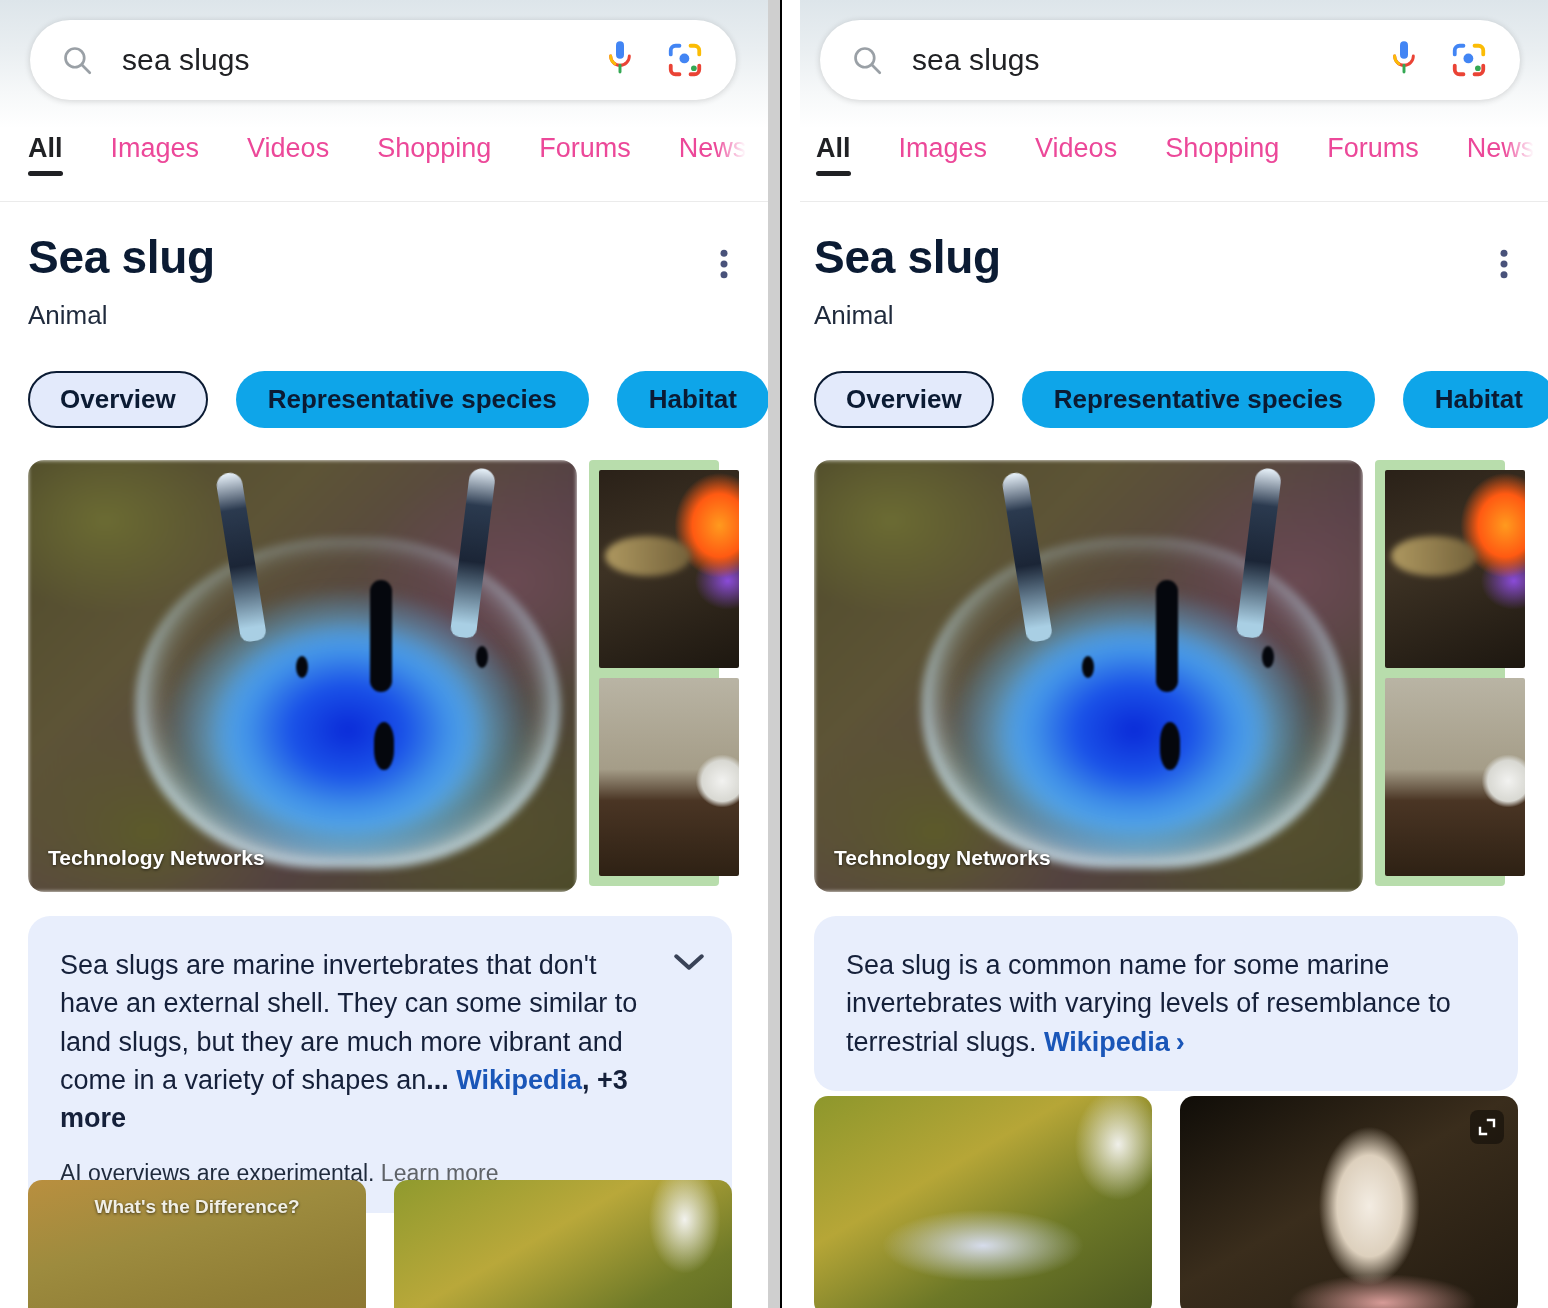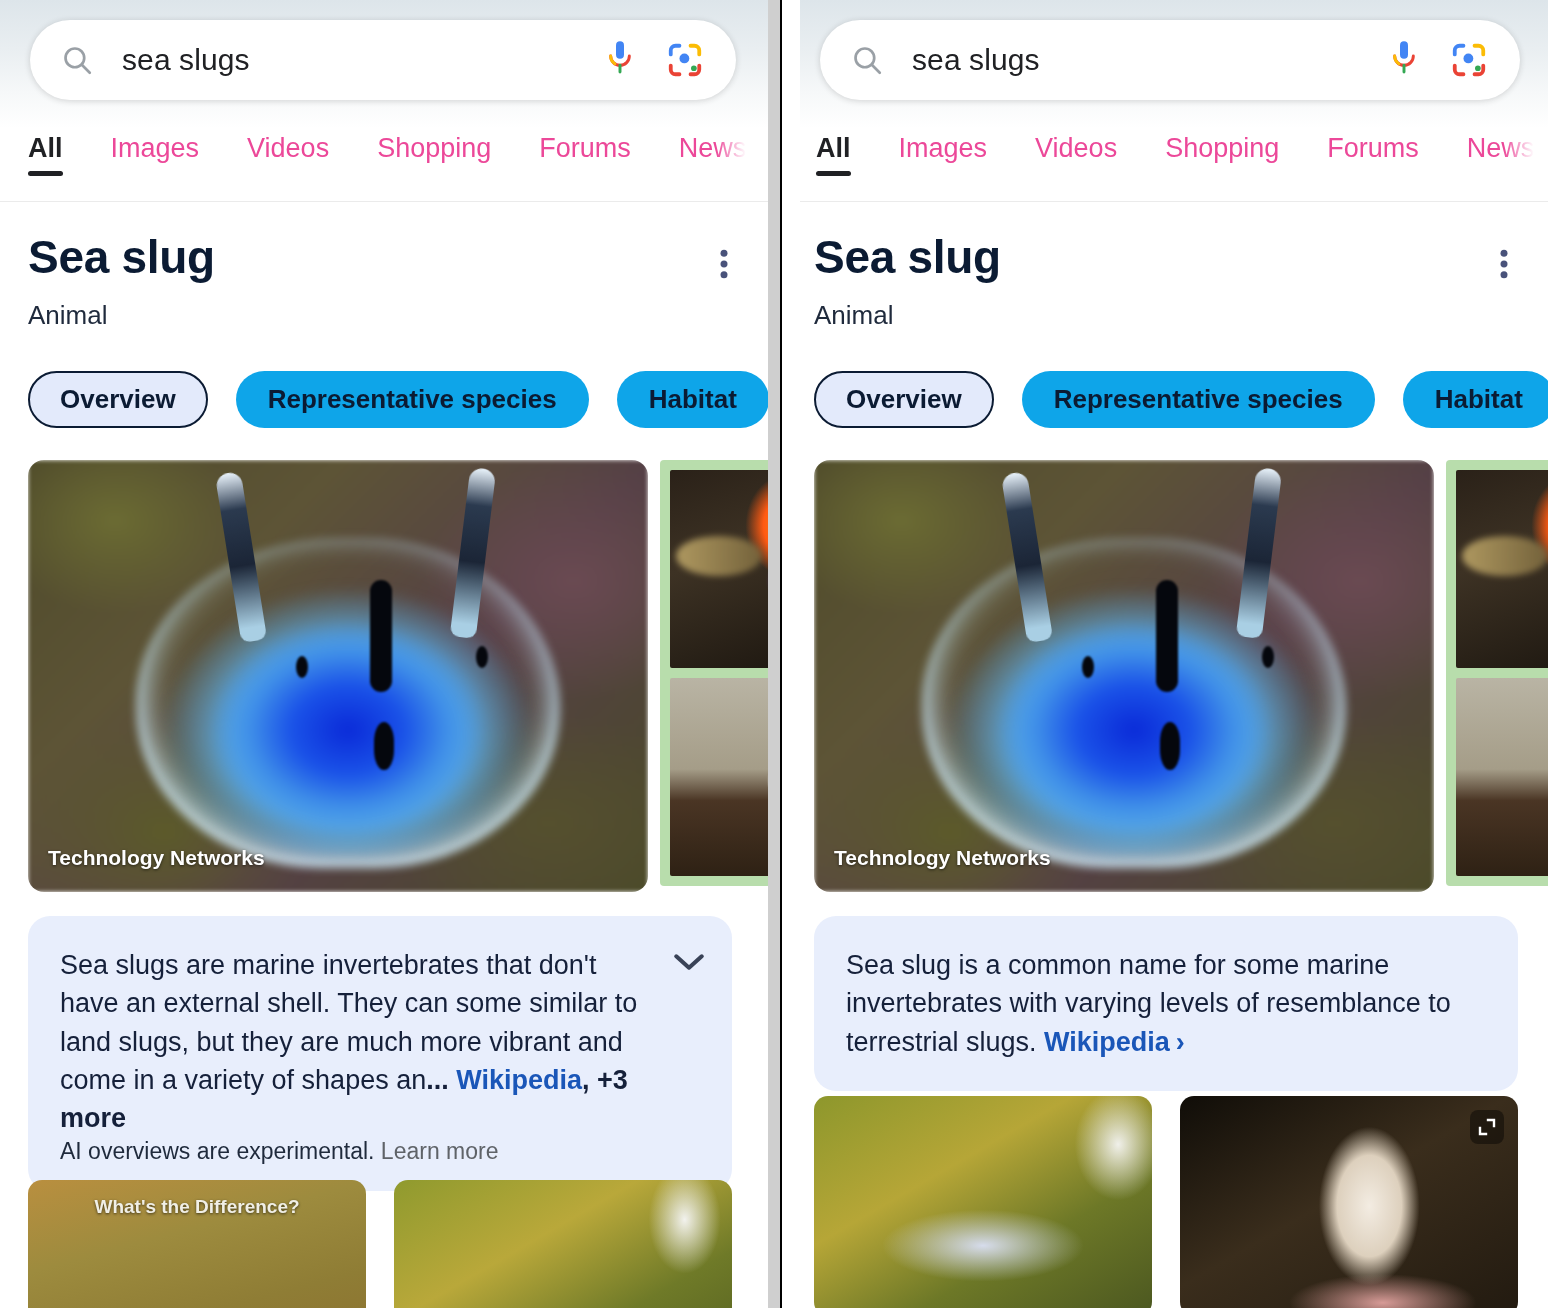--- a/index.html
+++ b/index.html
@@ -101,21 +101,21 @@
     display: flex; align-items: center; border: 2px solid transparent;
   }
   .chip.selected { background: #e3eafb; border-color: #0b1b33; }
 
   
   .media-row { position: absolute; top: 460px; display: flex; align-items: flex-start; gap: 12px; }
   .panel-left  .media-row { left: 28px; }
   .panel-right .media-row { left: 14px; }
 
   .hero {
-    position: relative; width: 620px; height: 432px;
+    position: relative; width: 549px; height: 432px;
     border-radius: 16px; overflow: hidden; flex: 0 0 auto; text-decoration: underline;
   }
   .hero-bg {
     position: absolute; inset: 0;
     background:
       radial-gradient(ellipse 200px 150px at 14% 14%, #6b6b33 0%, rgba(107,107,51,0) 62%),
       radial-gradient(ellipse 230px 180px at 88% 28%, #6a4a52 0%, rgba(106,74,82,0) 66%),
       radial-gradient(ellipse 220px 170px at 22% 86%, #5c5a2a 0%, rgba(92,90,42,0) 66%),
       radial-gradient(ellipse 240px 160px at 84% 84%, #55502e 0%, rgba(85,80,46,0) 68%),
       linear-gradient(135deg,#4e4a2a 0%, #5d5436 30%, #554046 60%, #4a4a28 100%);
@@ -186,21 +186,21 @@
   .panel-left  .info-card { left: 28px; top: 916px; width: 704px; padding: 30px 32px 26px 32px; }
   .panel-right .info-card { left: 14px; top: 916px; width: 704px; padding: 30px 32px 30px 32px; }
 
   .info-text { font-size: 27px; line-height: 1.42; color: #15203a; }
   .panel-left .info-text { padding-right: 46px; }
   .info-link { color: #1a56b8; font-weight: bold; text-decoration: none; }
   .info-more { color: #15203a; font-weight: bold; }
   .info-ellipsis { color: #15203a; font-weight: bold; }
   .info-chevron-right { color: #1a56b8; font-weight: bold; margin-left: 6px; }
 
-  .ai-disclaimer { font-size: 23px; color: #1f2a3c; }
+  .ai-disclaimer { margin-top: 22px; font-size: 23px; color: #1f2a3c; }
   .ai-learn { color: #5f6368; }
 
   .card-chevron {
     position: absolute; right: 26px; top: 36px; width: 34px; height: 20px;
   }
 
   
   .thumb-row { position: absolute; display: flex; gap: 28px; }
   .panel-left  .thumb-row { left: 28px; top: 1180px; }
   .panel-right .thumb-row { left: 14px; top: 1096px; }

